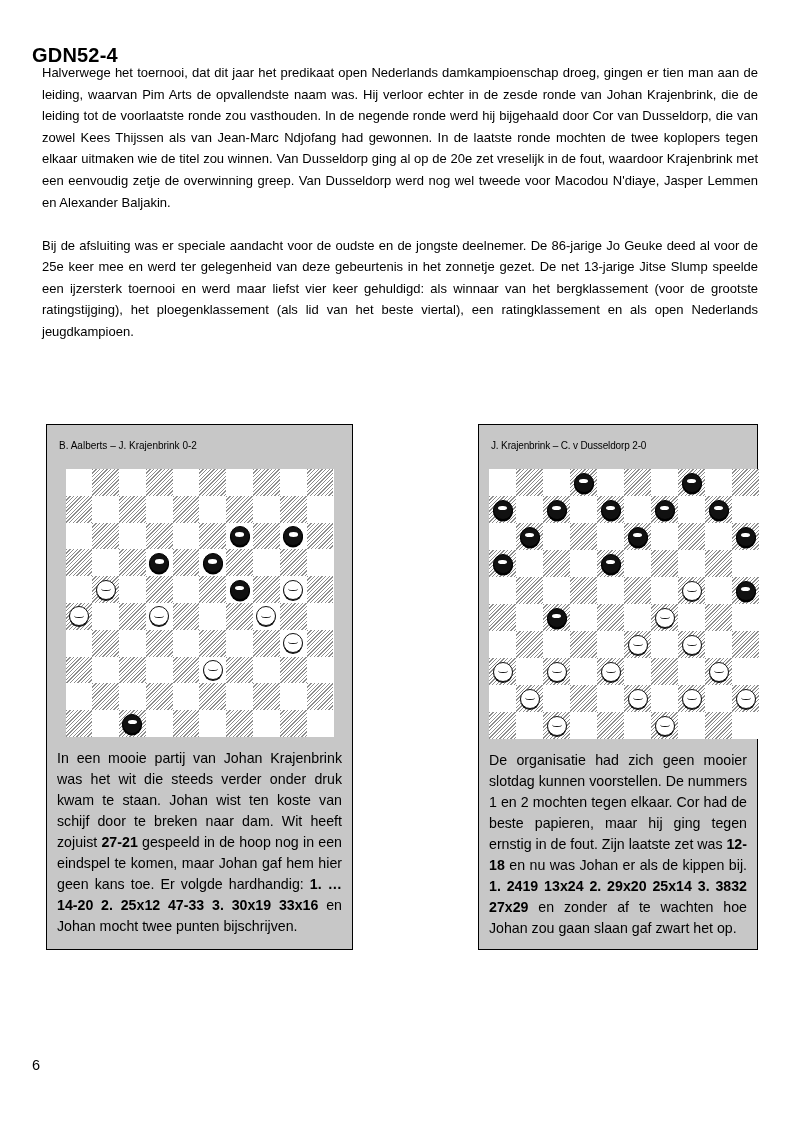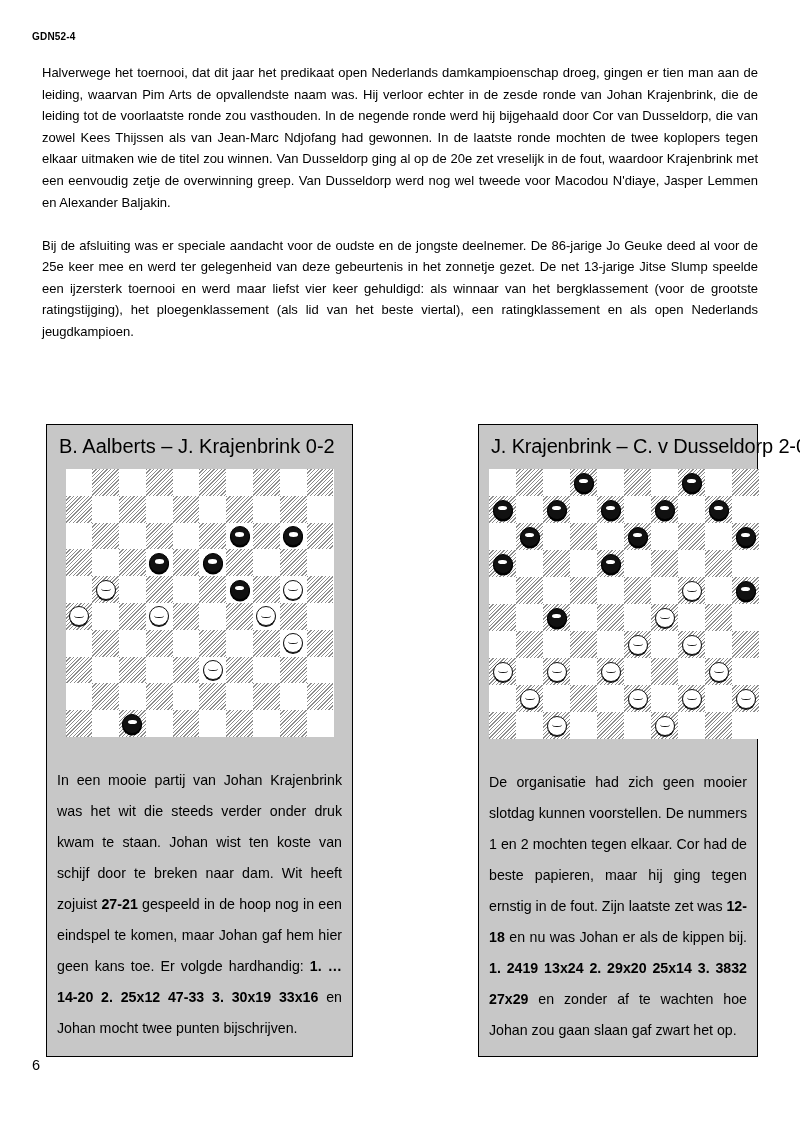--- a/index.html
+++ b/index.html
@@ -20,22 +20,22 @@
     position: absolute;
     left: 0; top: 0;
     width: 800px;
     height: 1134px;
   }
 
   
   .doc-header {
     position: absolute;
     left: 32px;
-    top: 31px;
-    font-size: 10px;
+    top: 44px;
+    font-size: 20px;
     font-weight: bold;
     letter-spacing: 0.2px;
   }
 
   
   .body-copy {
     position: absolute;
     left: 42px;
     top: 62px;
     width: 716px;
@@ -64,21 +64,21 @@
     border: 1.5px solid #000000;
     box-sizing: border-box;
     padding: 12px 10px 10px 10px;
     display: flex;
     flex-direction: column;
   }
   .board-card.right {
     width: 280px;
   }
   .card-title {
-    font-size: 20px;
+    font-size: 10px;
     line-height: 18px;
     margin: 0 0 14px 2px;
     white-space: nowrap;
   }
   .card-title.tight {
     letter-spacing: -0.15px;
   }
 
   
   .board {
@@ -146,23 +146,23 @@
     left: 50%; top: 40%;
     width: 10px; height: 4px;
     margin-left: -5px; margin-top: -2px;
     border-radius: 50%;
     border-bottom: 1.2px solid #111111;
     border-top: 0;
   }
 
   
   .caption {
-    margin-top: 28px;
+    margin-top: 11px;
     font-size: 14.2px;
-    line-height: 31px;
+    line-height: 21px;
     text-align: justify;
     -webkit-hyphens: none;
     hyphens: none;
   }
   .caption b { font-weight: bold; }
 
   
   .page-number {
     position: absolute;
     left: 32px;

